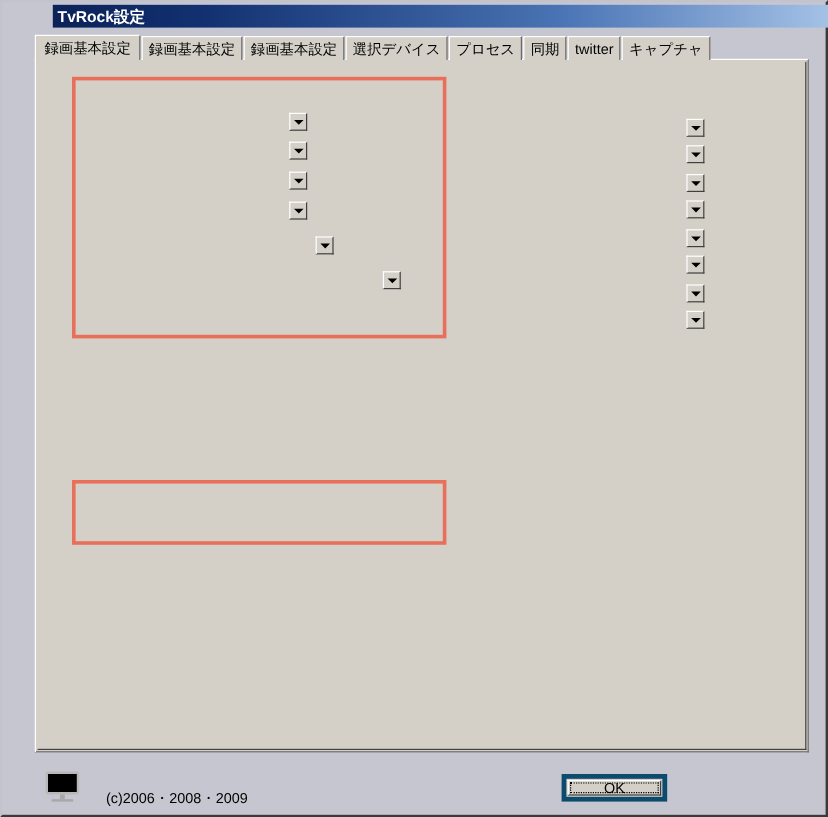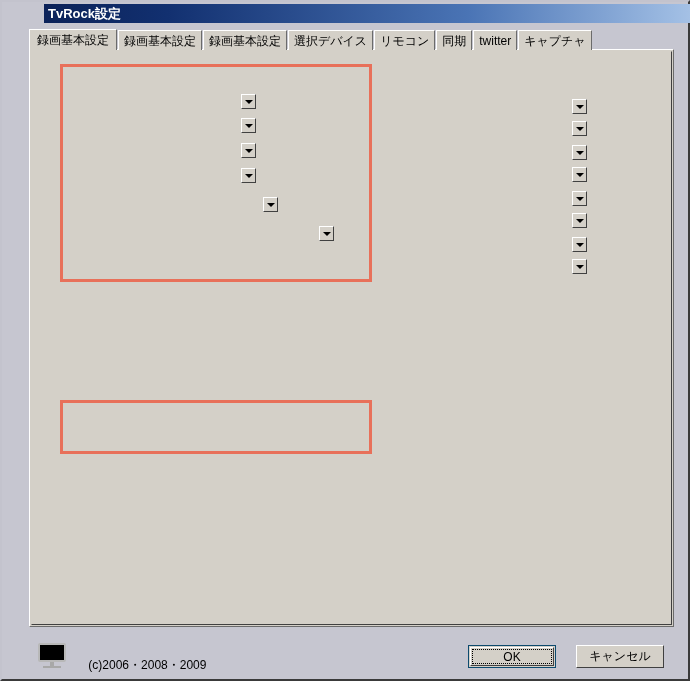--- a/index.html
+++ b/index.html
@@ -342,21 +342,21 @@
     border: 1px solid #ffffff;
     border-right-color: #404040;
     border-bottom-color: #404040;
     display: flex;
     align-items: center;
     justify-content: center;
     font-size: 12px;
     cursor: default;
   }
   .btn.default {
-    border: 1px solid #0c4a6e;
+    border: 4px solid #0c4a6e;
   }
   .btn.default .inner {
     position: absolute;
     left: 1px; top: 1px; right: 1px; bottom: 1px;
     box-sizing: border-box;
     border: 1px solid #ffffff;
     border-right-color: #404040;
     border-bottom-color: #404040;
   }
   .btn.default .focus {
@@ -385,21 +385,21 @@
     <div class="tab">
         <span>録画基本設定</span>
       </div>
     <div class="tab">
         <span>録画基本設定</span>
       </div>
     <div class="tab">
         <span>選択デバイス</span>
       </div>
     <div class="tab">
-        <span>リモコン</span>
+        <span>プロセス</span>
       </div>
     <div class="tab">
         <span>同期</span>
       </div>
     <div class="tab">
         <span>twitter</span>
       </div>
     <div class="tab">
         <span>キャプチャ</span>
       </div>
@@ -564,17 +564,14 @@
   <div id="copyright">
     <span>(c)2006・2008・2009</span>
     
   </div>
 
   <div class="btn default" style="left:466px; top:643px; width:88px;">
     <span class="inner"></span>
       <span class="focus"></span>
     <span class="lbl">OK</span>
   </div>
-  <div class="btn" style="left:574px; top:643px; width:88px;">
-    <span class="lbl">キャンセル</span>
-  </div>
 
 </div>
 
 </body></html>

